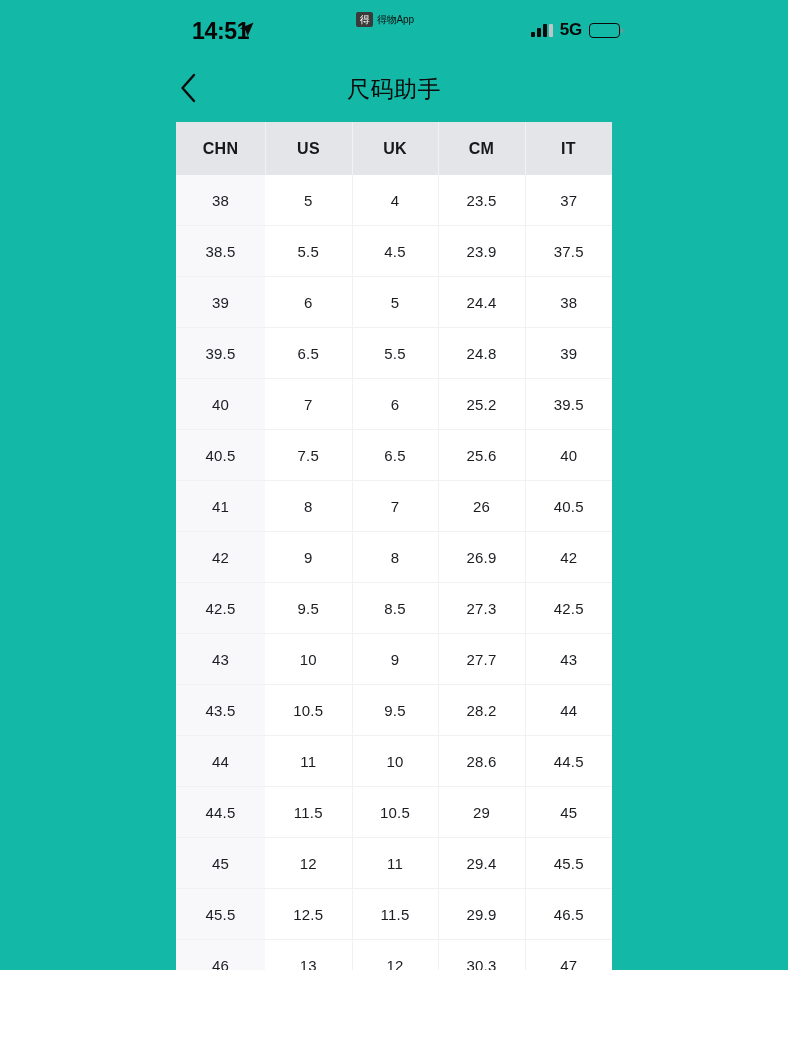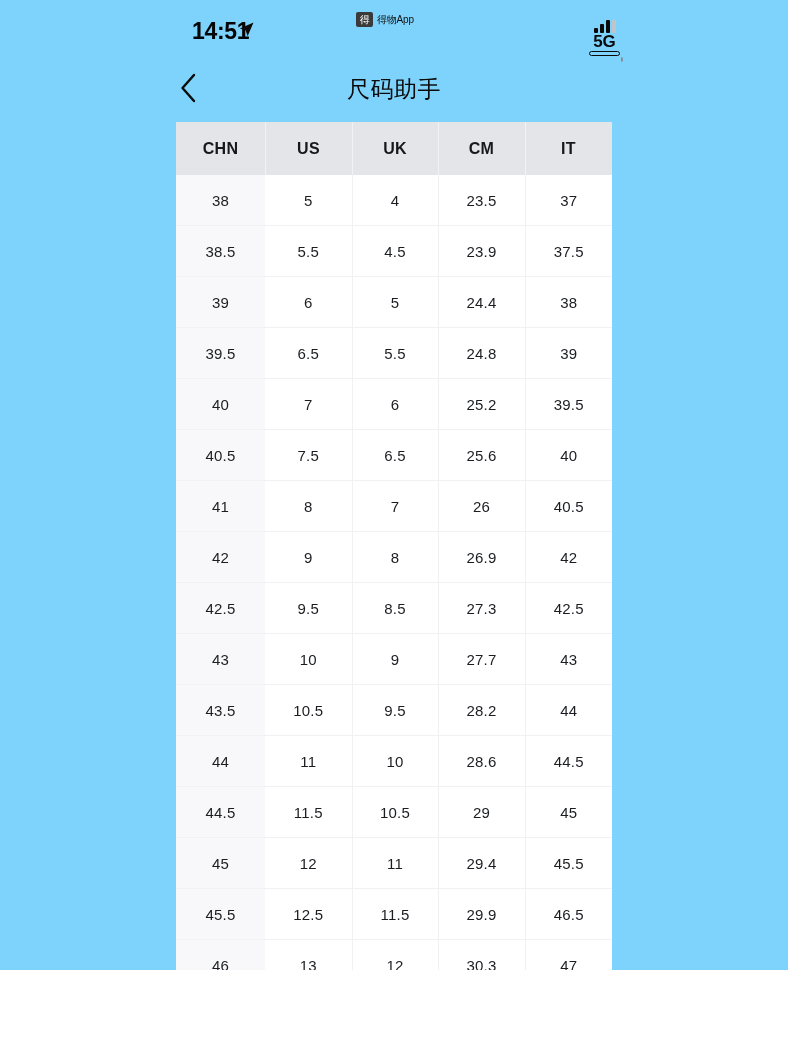--- a/index.html
+++ b/index.html
@@ -12,21 +12,21 @@
     height: 1050px;
     overflow: hidden;
     font-family: "Liberation Sans", "DejaVu Sans", sans-serif;
     -webkit-font-smoothing: antialiased;
   }
 
   .phone {
     position: relative;
     width: 788px;
     height: 970px;
-    background: #7dd3fc;
+    background: #14b8a6;
     overflow: hidden;
   }
 
   
   .status-bar {
     position: absolute;
     left: 0; top: 0;
     width: 788px;
     height: 56px;
   }
@@ -74,22 +74,22 @@
     line-height: 17px;
     letter-spacing: -0.2px;
   }
 
   .status-right {
     position: absolute;
     right: 168px;
     top: 20px;
     display: flex;
     align-items: center;
+    gap: 7px;
     height: 20px;
-    flex-direction: column;
   }
   .signal {
     display: flex;
     align-items: flex-end;
     gap: 2px;
     height: 13px;
   }
   .signal i {
     display: block;
     width: 4px;

